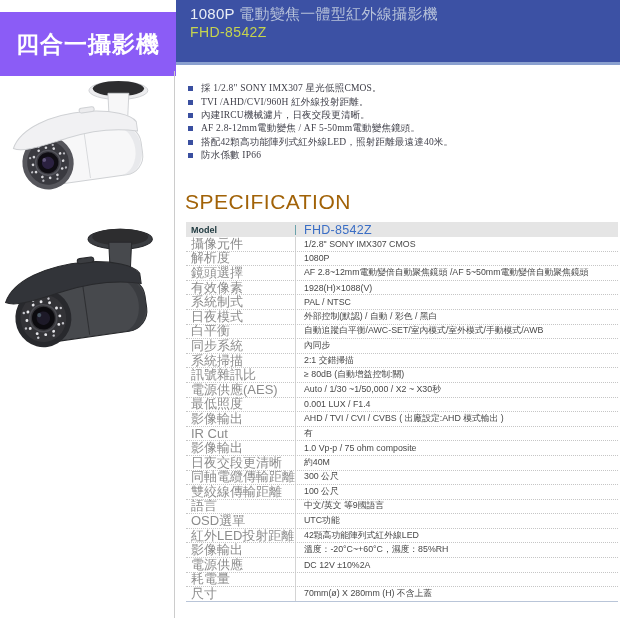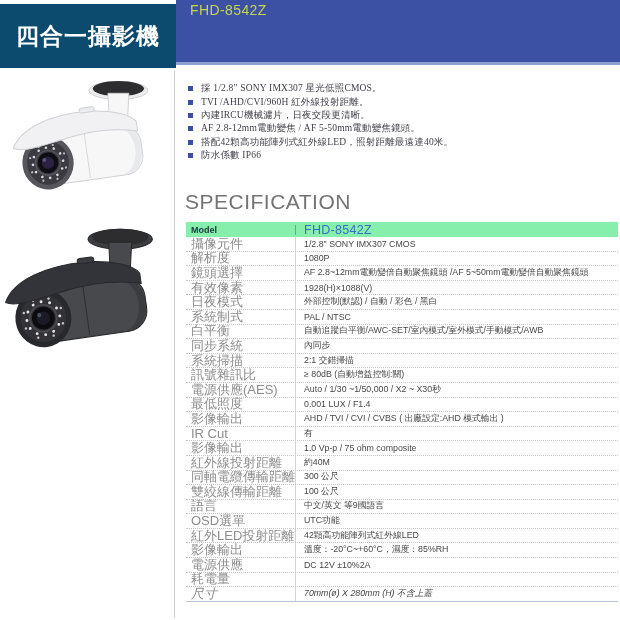--- a/index.html
+++ b/index.html
@@ -11,61 +11,62 @@
   
   .header-blue{
     position:absolute;left:176px;top:0;width:444px;height:62px;
     background:#3c51a4;border-bottom:3px solid #8aa0cf;
     box-sizing:content-box;padding:0;
   }
   .header-title{margin:5px 0 0 14px;font-size:15px;line-height:17px;color:#b6c1d9;letter-spacing:0.3px;white-space:nowrap;}
   .header-title .res{color:#e9edf5;}
   .header-model{margin:2px 0 0 14px;font-size:14px;line-height:16px;color:#c6d44e;letter-spacing:0.4px;}
   .header-cyan{
-    position:absolute;left:0;top:4px;width:176px;height:64px;background:#0c4a6e;
+    position:absolute;left:0;top:12px;width:176px;height:64px;background:#8b5cf6;
     display:flex;align-items:center;justify-content:center;
   }
   .header-cyan span{color:#ffffff;font-size:23px;font-weight:bold;letter-spacing:1px;white-space:nowrap;}
   
   .v-divider{position:absolute;left:174px;top:71px;width:1px;height:547px;background:#cccccc;}
   .cam{position:absolute;}
   .cam-white{--body:#f7f7f8;--body2:#ececee;--shade:#dcdee1;--edge:#cfd1d4;--hood:#f1f1f3;--bezel:#56565c;left:12px;top:70px;width:152px;height:134px;}
   .cam-dark {--body:#47494d;--body2:#3b3d41;--shade:#303236;--edge:#28292c;--hood:#323439;--bezel:#28292d;left:4px;top:214px;width:166px;height:152px;}
   
   .features{position:absolute;left:187px;top:82px;width:428px;}
   .feature{display:flex;align-items:center;height:13.4px;}
   .bullet{width:5px;height:5px;background:#3a4fa0;margin:0 8px 0 1px;flex:0 0 auto;}
   .feature span.txt{
     font-family:"Liberation Serif",serif;font-size:9.5px;color:#3e3e48;
     white-space:nowrap;letter-spacing:0.2px;
   }
   
   .spec-heading{
     position:absolute;left:185px;top:190px;font-size:21px;line-height:23px;
-    color:#737373;letter-spacing:0.5px;font-weight:400;
+    color:#a16207;letter-spacing:0.5px;font-weight:400;
   }
   .spec-table{position:absolute;left:186px;top:222px;width:432px;}
-  .spec-head{display:flex;align-items:center;height:15px;background:#86efac;}
+  .spec-head{display:flex;align-items:center;height:15px;background:#e5e5e5;}
   .spec-head-label{width:110px;box-sizing:border-box;padding-left:5px;font-size:9px;font-weight:bold;color:#1c373d;border-right:1px solid #6aa2ab;}
   .spec-head-value{padding-left:8px;font-size:12.5px;color:#3b6ec5;letter-spacing:0.3px;}
   .spec-row{display:flex;height:14.6px;box-sizing:border-box;border-bottom:1px dotted #c6c6c6;}
-  .spec-row:last-child{border-bottom:1px solid #b9c5d8;font-style:italic;}
+  .spec-row:last-child{border-bottom:1px solid #b9c5d8;}
   .spec-label{
     width:110px;box-sizing:border-box;padding-left:5px;border-right:1px solid #d4d4d4;
     display:flex;align-items:center;font-size:13px;color:#8c8c8c;white-space:nowrap;
   }
   .spec-value{
     flex:1;padding-left:8px;display:flex;align-items:center;
     font-size:8.8px;color:#474747;white-space:nowrap;overflow:hidden;
   }
 </style>
 </head>
 <body>
 
 <div class="header-blue">
+  <div class="header-title"><span class="res">1080P</span><span> 電動變焦一體型紅外線攝影機</span></div>
   <div class="header-model">FHD-8542Z</div>
 </div>
 <div class="header-cyan">
   <span>四合一攝影機</span>
 </div>
 
 <div class="v-divider"></div>
 
 <svg class="cam cam-white" viewBox="0 0 160 140" role="img">
   <ellipse cx="112" cy="21" rx="31" ry="9.5" fill="var(--body2)" stroke="var(--edge)" stroke-width="1"></ellipse>
@@ -197,28 +198,28 @@
     </div>
   <div class="spec-row">
       <div class="spec-label">鏡頭選擇</div>
       <div class="spec-value">AF 2.8~12mm電動變倍自動聚焦鏡頭 /AF 5~50mm電動變倍自動聚焦鏡頭</div>
     </div>
   <div class="spec-row">
       <div class="spec-label">有效像素</div>
       <div class="spec-value">1928(H)×1088(V)</div>
     </div>
   <div class="spec-row">
+      <div class="spec-label">系統制式</div>
+      <div class="spec-value">PAL / NTSC</div>
+    </div>
+  <div class="spec-row">
       <div class="spec-label">日夜模式</div>
       <div class="spec-value">外部控制(默認) / 自動 / 彩色 / 黑白</div>
     </div>
   <div class="spec-row">
-      <div class="spec-label">系統制式</div>
-      <div class="spec-value">PAL / NTSC</div>
-    </div>
-  <div class="spec-row">
       <div class="spec-label">白平衡</div>
       <div class="spec-value">自動追蹤白平衡/AWC-SET/室內模式/室外模式/手動模式/AWB</div>
     </div>
   <div class="spec-row">
       <div class="spec-label">同步系統</div>
       <div class="spec-value">內同步</div>
     </div>
   <div class="spec-row">
       <div class="spec-label">系統掃描</div>
       <div class="spec-value">2:1 交錯掃描</div>
@@ -241,21 +242,21 @@
     </div>
   <div class="spec-row">
       <div class="spec-label">IR Cut</div>
       <div class="spec-value">有</div>
     </div>
   <div class="spec-row">
       <div class="spec-label">影像輸出</div>
       <div class="spec-value">1.0 Vp-p / 75 ohm composite</div>
     </div>
   <div class="spec-row">
-      <div class="spec-label">紅外線投射距離</div>
+      <div class="spec-label">日夜交段更清晰</div>
       <div class="spec-value">約40M</div>
     </div>
   <div class="spec-row">
       <div class="spec-label">同軸電纜傳輸距離</div>
       <div class="spec-value">300 公尺</div>
     </div>
   <div class="spec-row">
       <div class="spec-label">雙絞線傳輸距離</div>
       <div class="spec-value">100 公尺</div>
     </div>

